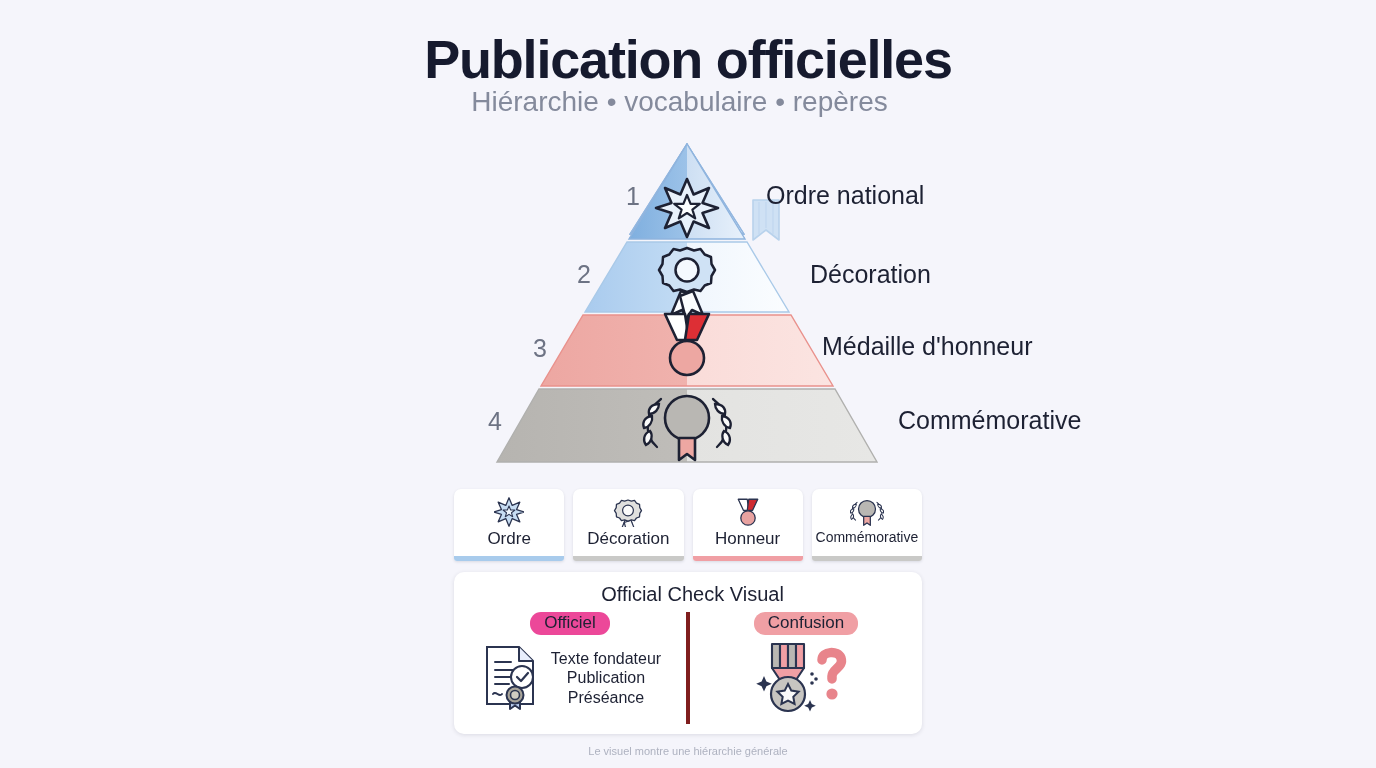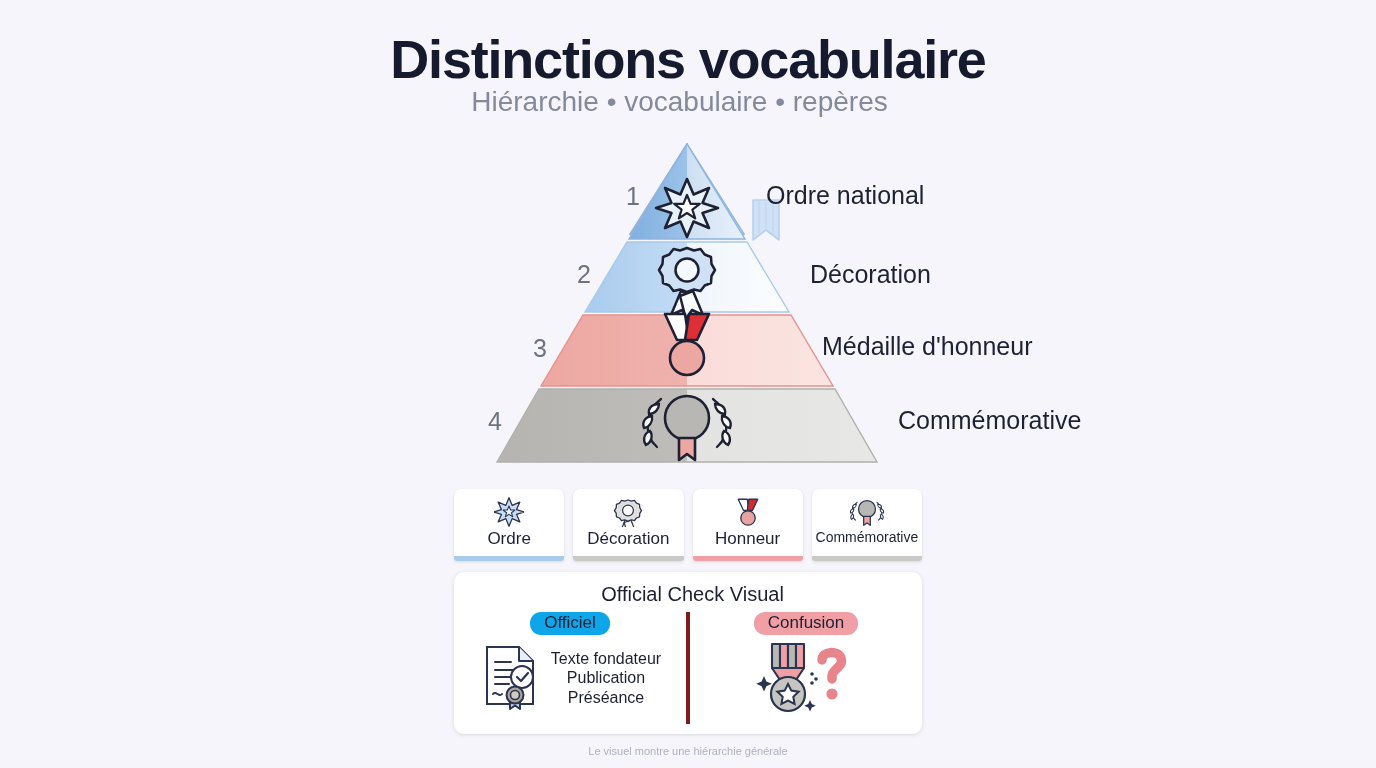--- a/index.html
+++ b/index.html
@@ -79,40 +79,40 @@
     display: flex; margin-top: 6px; height: 112px;
   }
   .pcol { flex: 1 1 0; position: relative; }
   .pcol + .pcol { border-left: 4px solid #7f1d1d; }
   .pill-wrap { text-align: center; height: 26px; position: relative; }
   .pill {
     display: inline-block; position: relative;
     font-size: 17px; color: #1d2133; padding: 1px 14px 2px 14px;
     border-radius: 11px;
   }
-  .pill.blue  { background: #0ea5e9; }
+  .pill.blue  { background: #ec4899; }
   .pill.pink  { background: #f09fa4; }
   .pcol-body {
     display: flex; align-items: center; justify-content: center;
     gap: 10px; height: 80px; padding: 0 10px; text-align: center;
   }
   .list { font-size: 16px; color: #1d2133; line-height: 1.22; }
 
   
   #footer {
     position: absolute; left: 0; top: 745px; width: 1376px;
     text-align: center; font-size: 11px; color: #aeb2c0;
   }
 </style>
 </head>
 <body>
 
 <div id="stage">
 
-  <div id="title">Distinctions vocabulaire</div>
+  <div id="title">Publication officielles</div>
   <div id="subtitle">Hiérarchie • vocabulaire • repères</div>
 
   <div id="pyramid">
     <svg width="1376" height="335" viewBox="0 0 1376 335">
       <defs>
         <linearGradient id="g1" x1="0" y1="0" x2="1" y2="0">
           <stop offset="0%" stop-color="#7fafdf"></stop>
           <stop offset="50%" stop-color="#9cc2e8"></stop>
           <stop offset="50%" stop-color="#cddff3"></stop>
           <stop offset="100%" stop-color="#e8f1fb"></stop>

